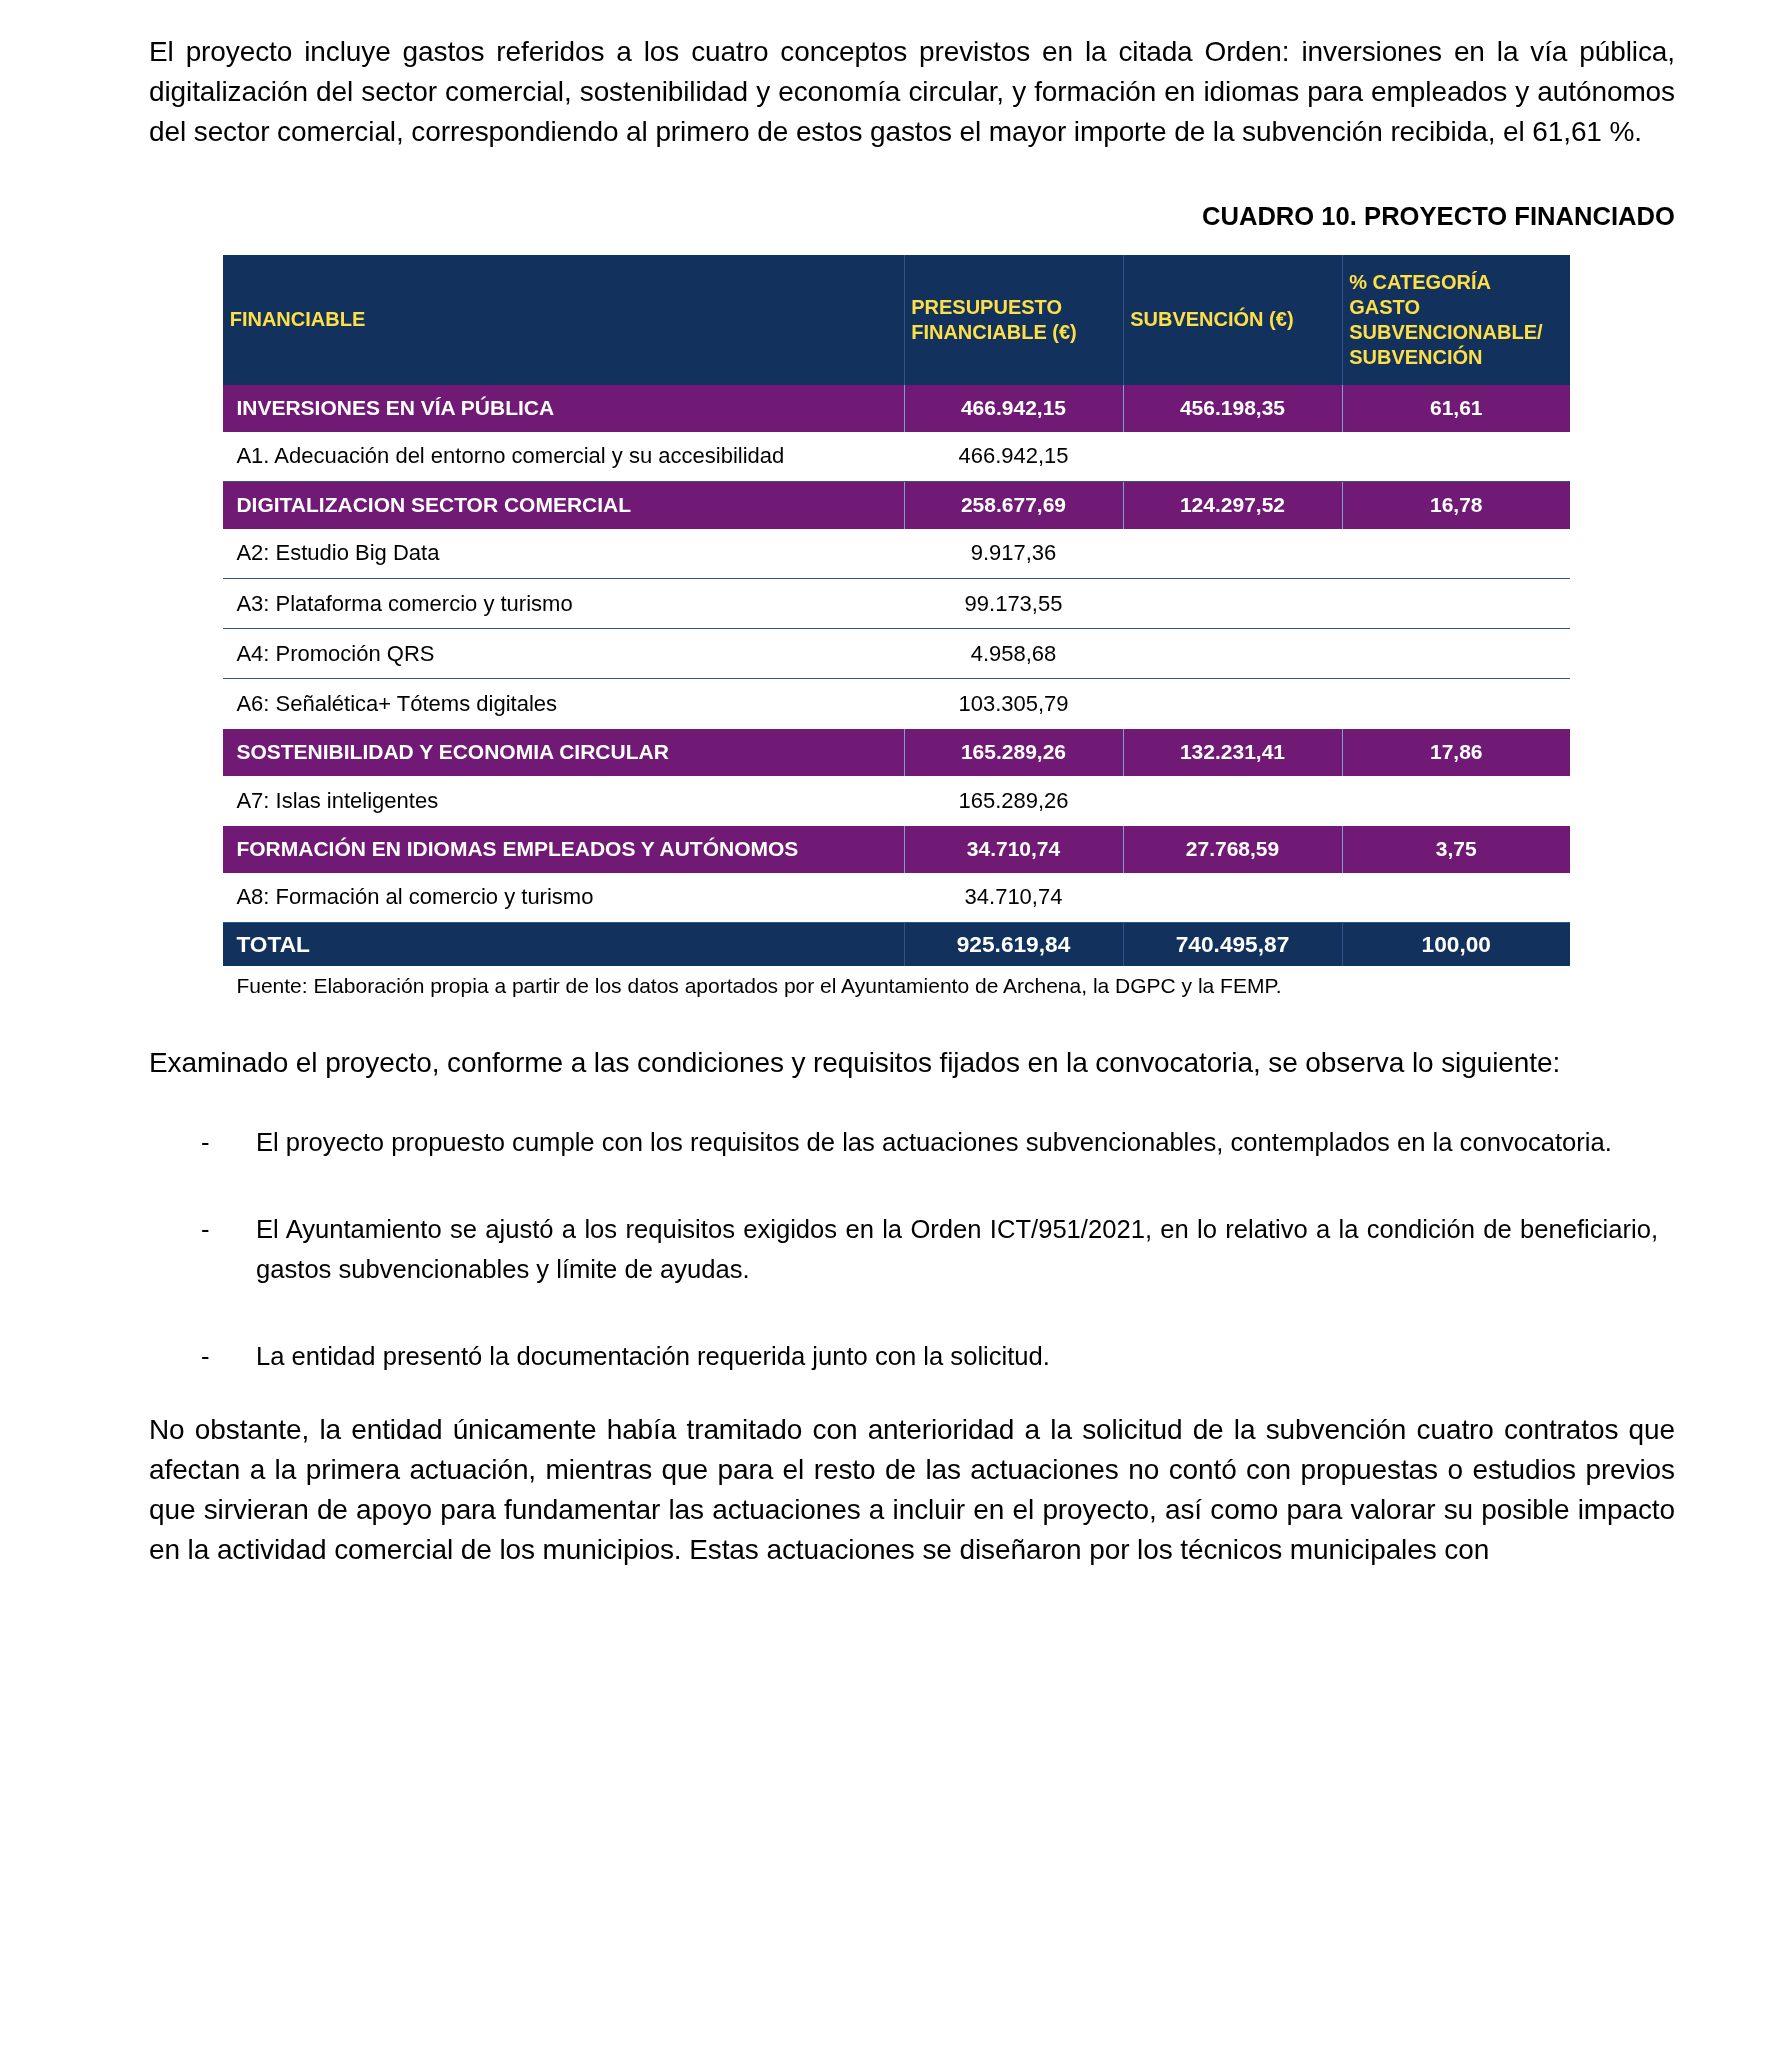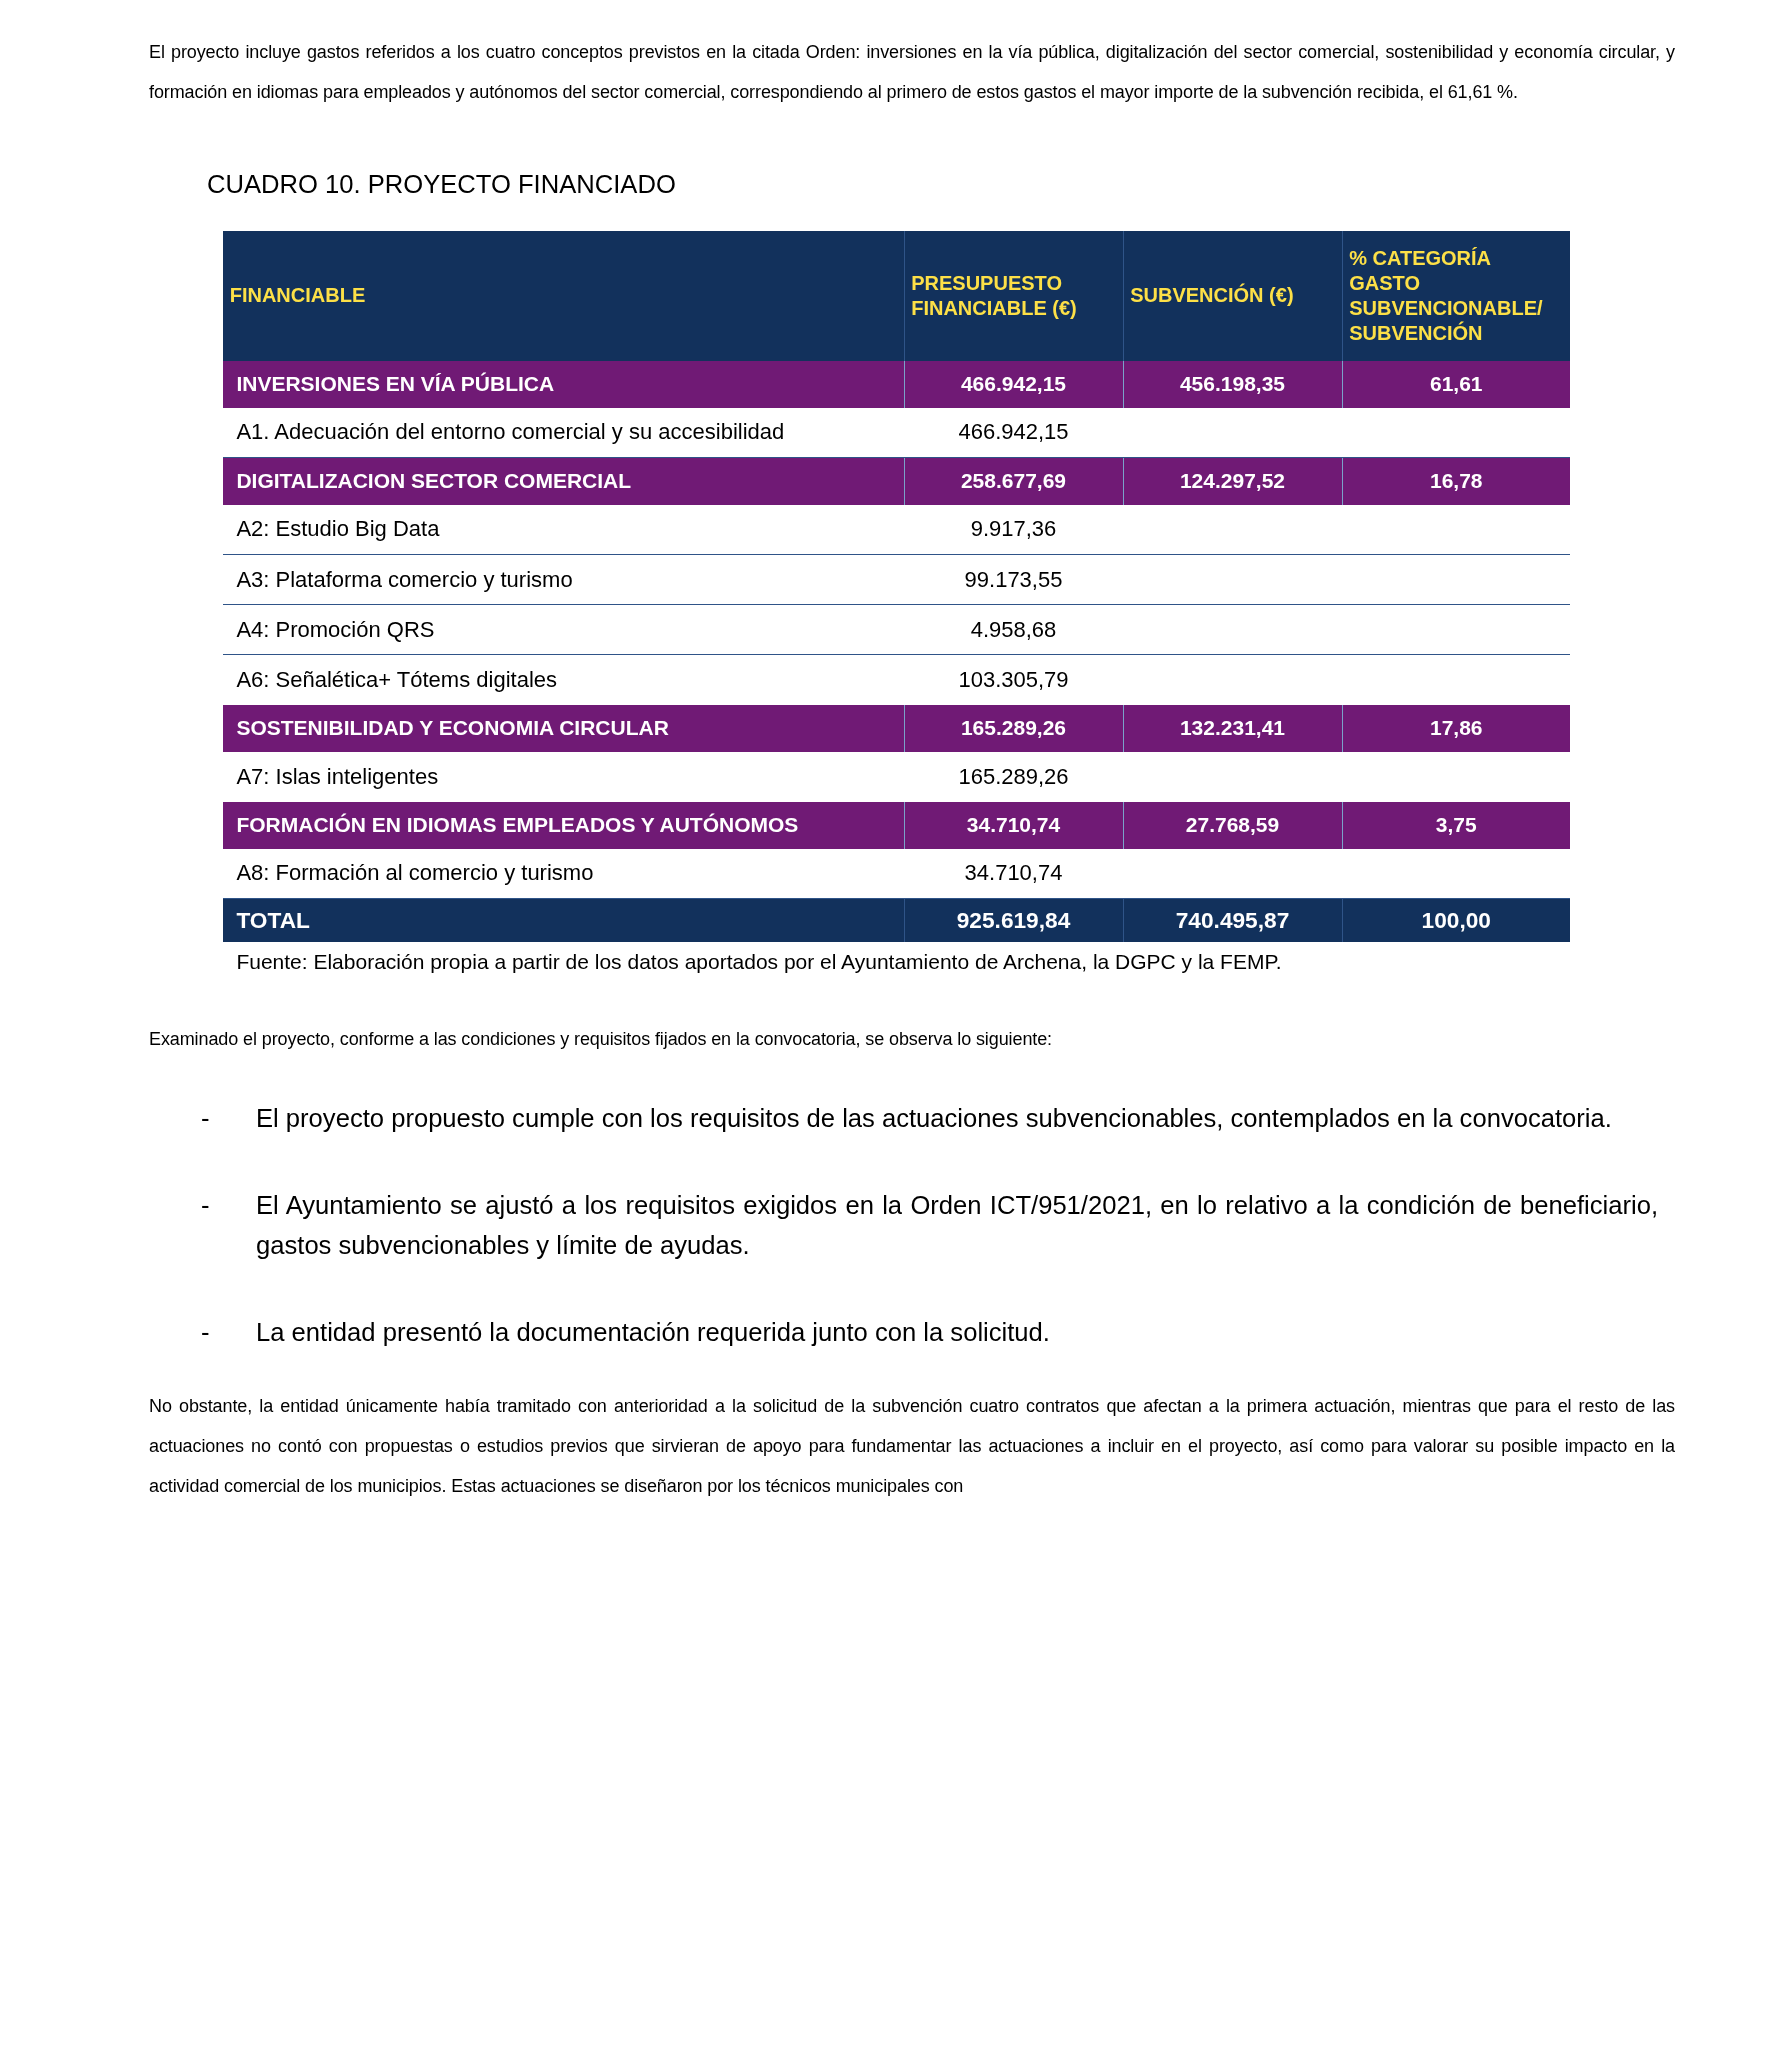--- a/index.html
+++ b/index.html
@@ -17,39 +17,39 @@
   }
   .page {
     box-sizing: border-box;
     width: 1784px;
     height: 2055px;
     padding: 32px 109px 0 149px;
   }
 
   
   p.body-text {
-    font-size: 18px;
+    font-size: 28px;
     line-height: 40px;
     text-align: justify;
     margin: 0 0 0 0;
     letter-spacing: -0.1px;
   }
 
   .spacer-28 { height: 23.5px; }
   .spacer-40 { height: 34px; }
   .spacer-46 { height: 39px; }
   .spacer-54 { height: 45px; }
   .spacer-60 { height: 50px; }
 
   
   .table-caption {
-    text-align: left;
+    text-align: right;
     font-size: 25.6px;
-    font-weight: normal;
-    margin: 8px;
+    font-weight: bold;
+    margin: 0;
     padding-left: 50px;
   }
 
   
   .table-wrap {
     margin: 0 auto;
     width: 1347px;
     margin-left: 74px;
   }
   table.fin-table {

